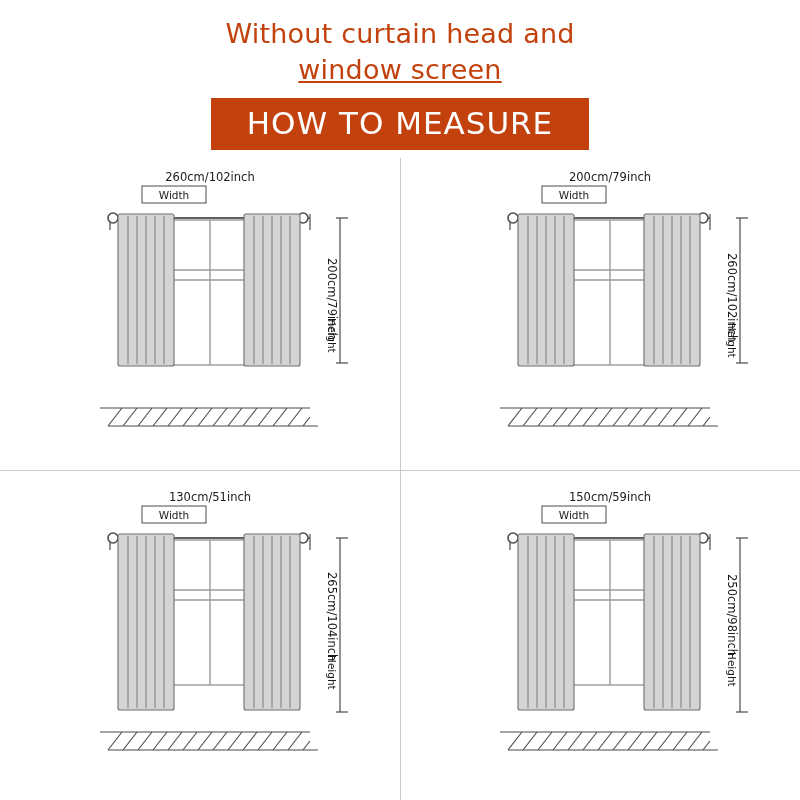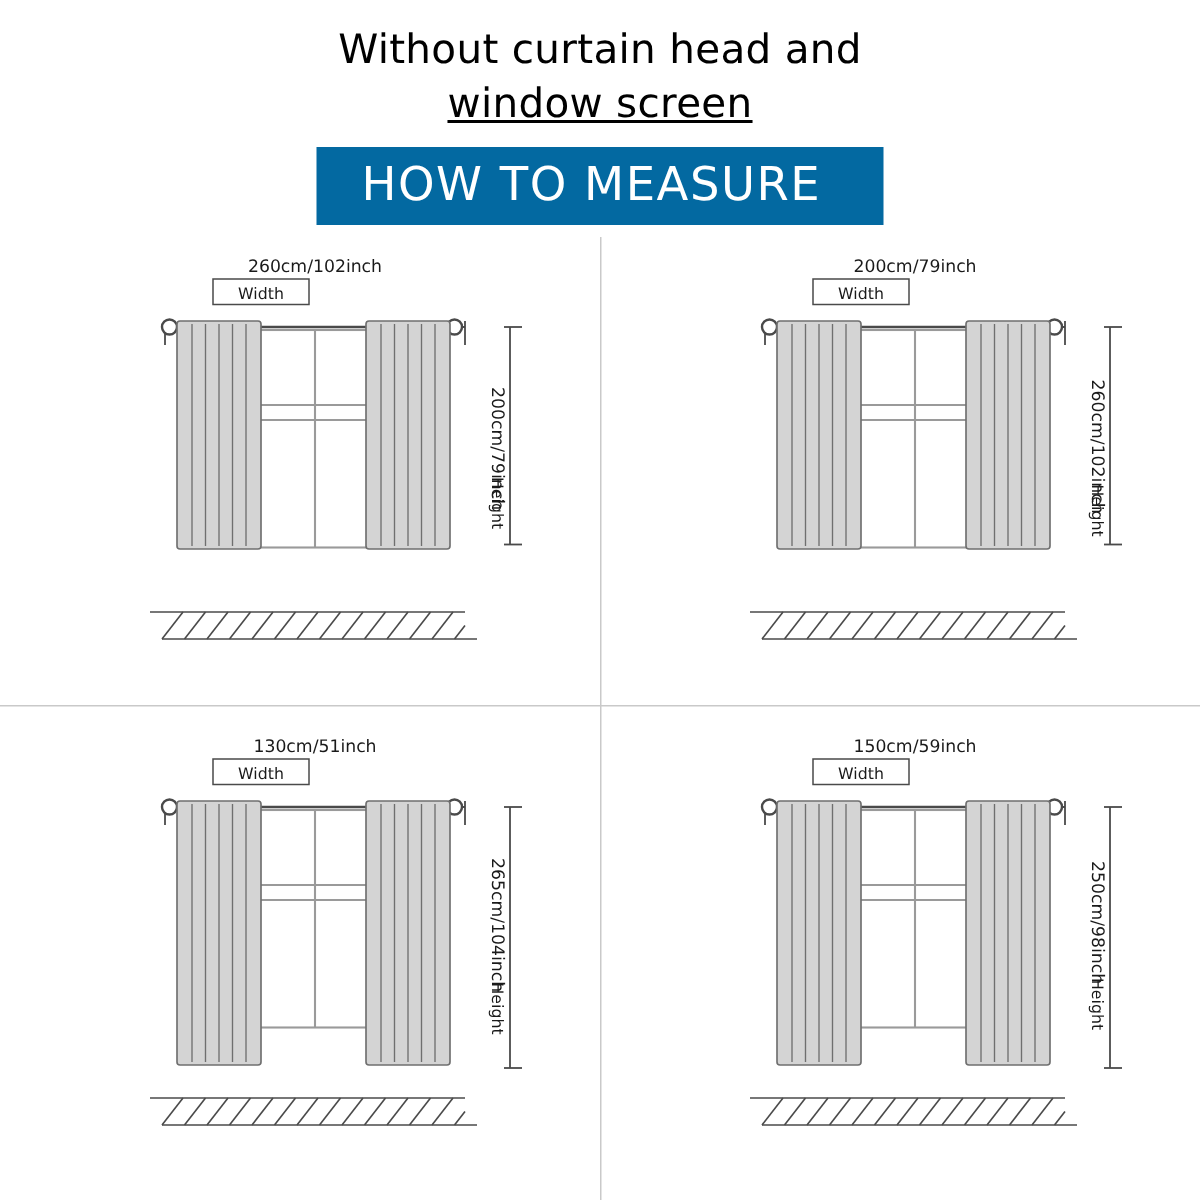--- a/index.html
+++ b/index.html
@@ -17,39 +17,39 @@
   }
   .page {
     width: 800px;
     height: 800px;
     position: relative;
   }
   .headline {
     text-align: center;
     font-size: 27px;
     line-height: 36px;
-    color: #000000;
+    color: #c2410c;
     padding-top: 16px;
     font-weight: 400;
     letter-spacing: 0.2px;
   }
   .headline .l2 { display: block; text-decoration: underline; }
   .banner-wrap {
     display: flex;
     justify-content: center;
     margin-top: 10px;
   }
   .banner {
-    background: #0369a1;
+    background: #c2410c;
     color: #ffffff;
     font-size: 31px;
     letter-spacing: 1px;
     padding: 7px 30px 9px 30px;
     width: 378px;
-    text-align: left;
+    text-align: center;
     box-sizing: border-box;
   }
   .grid {
     position: absolute;
     top: 158px;
     left: 0;
     width: 720px;
     height: 642px;
   }
   .vline {

